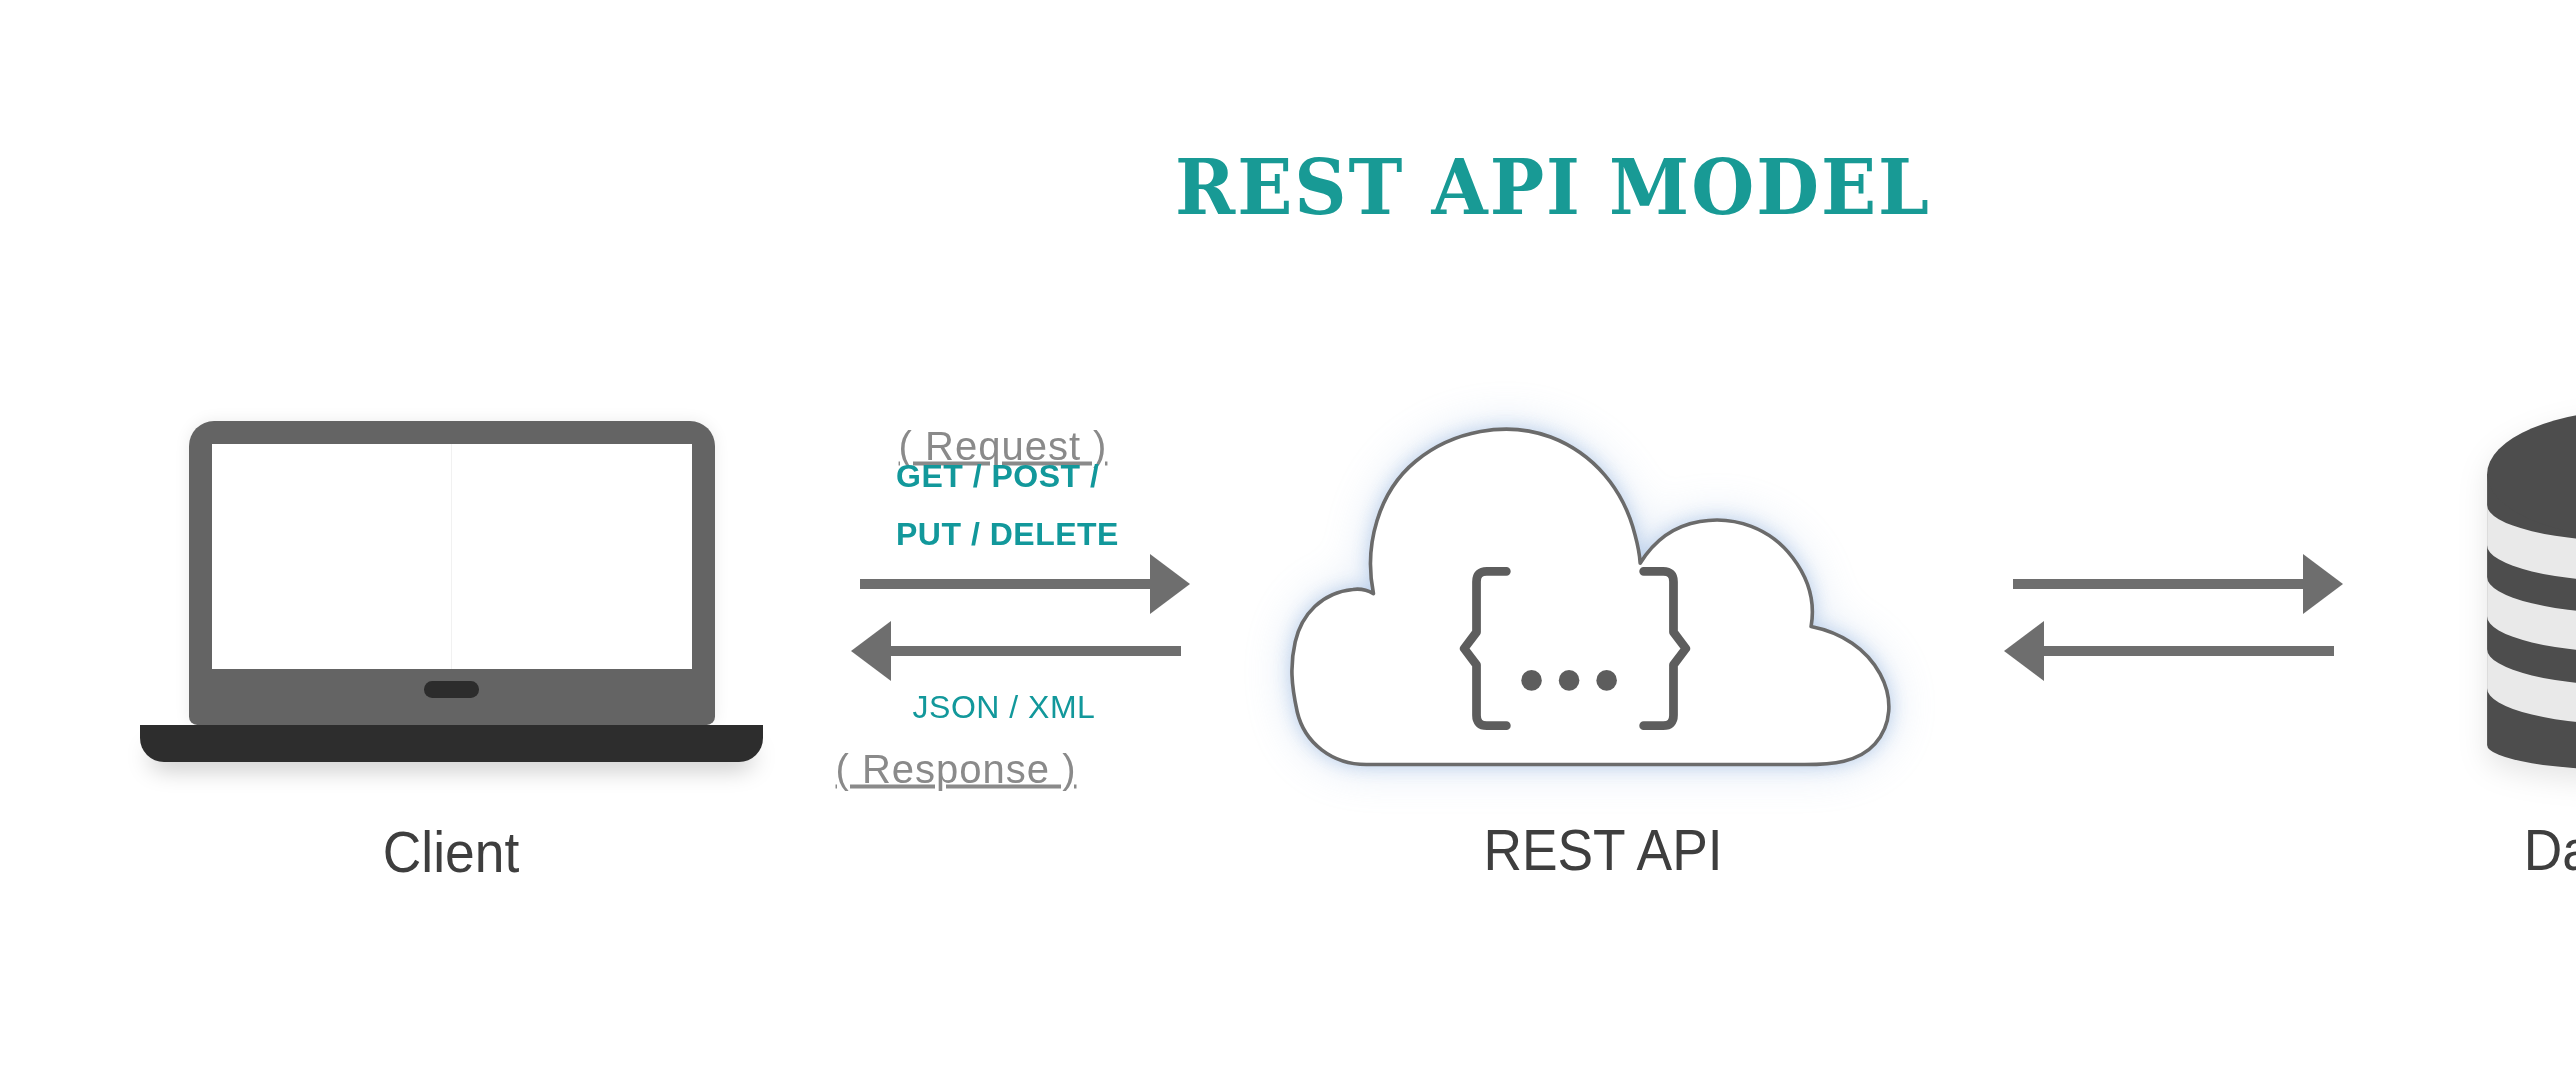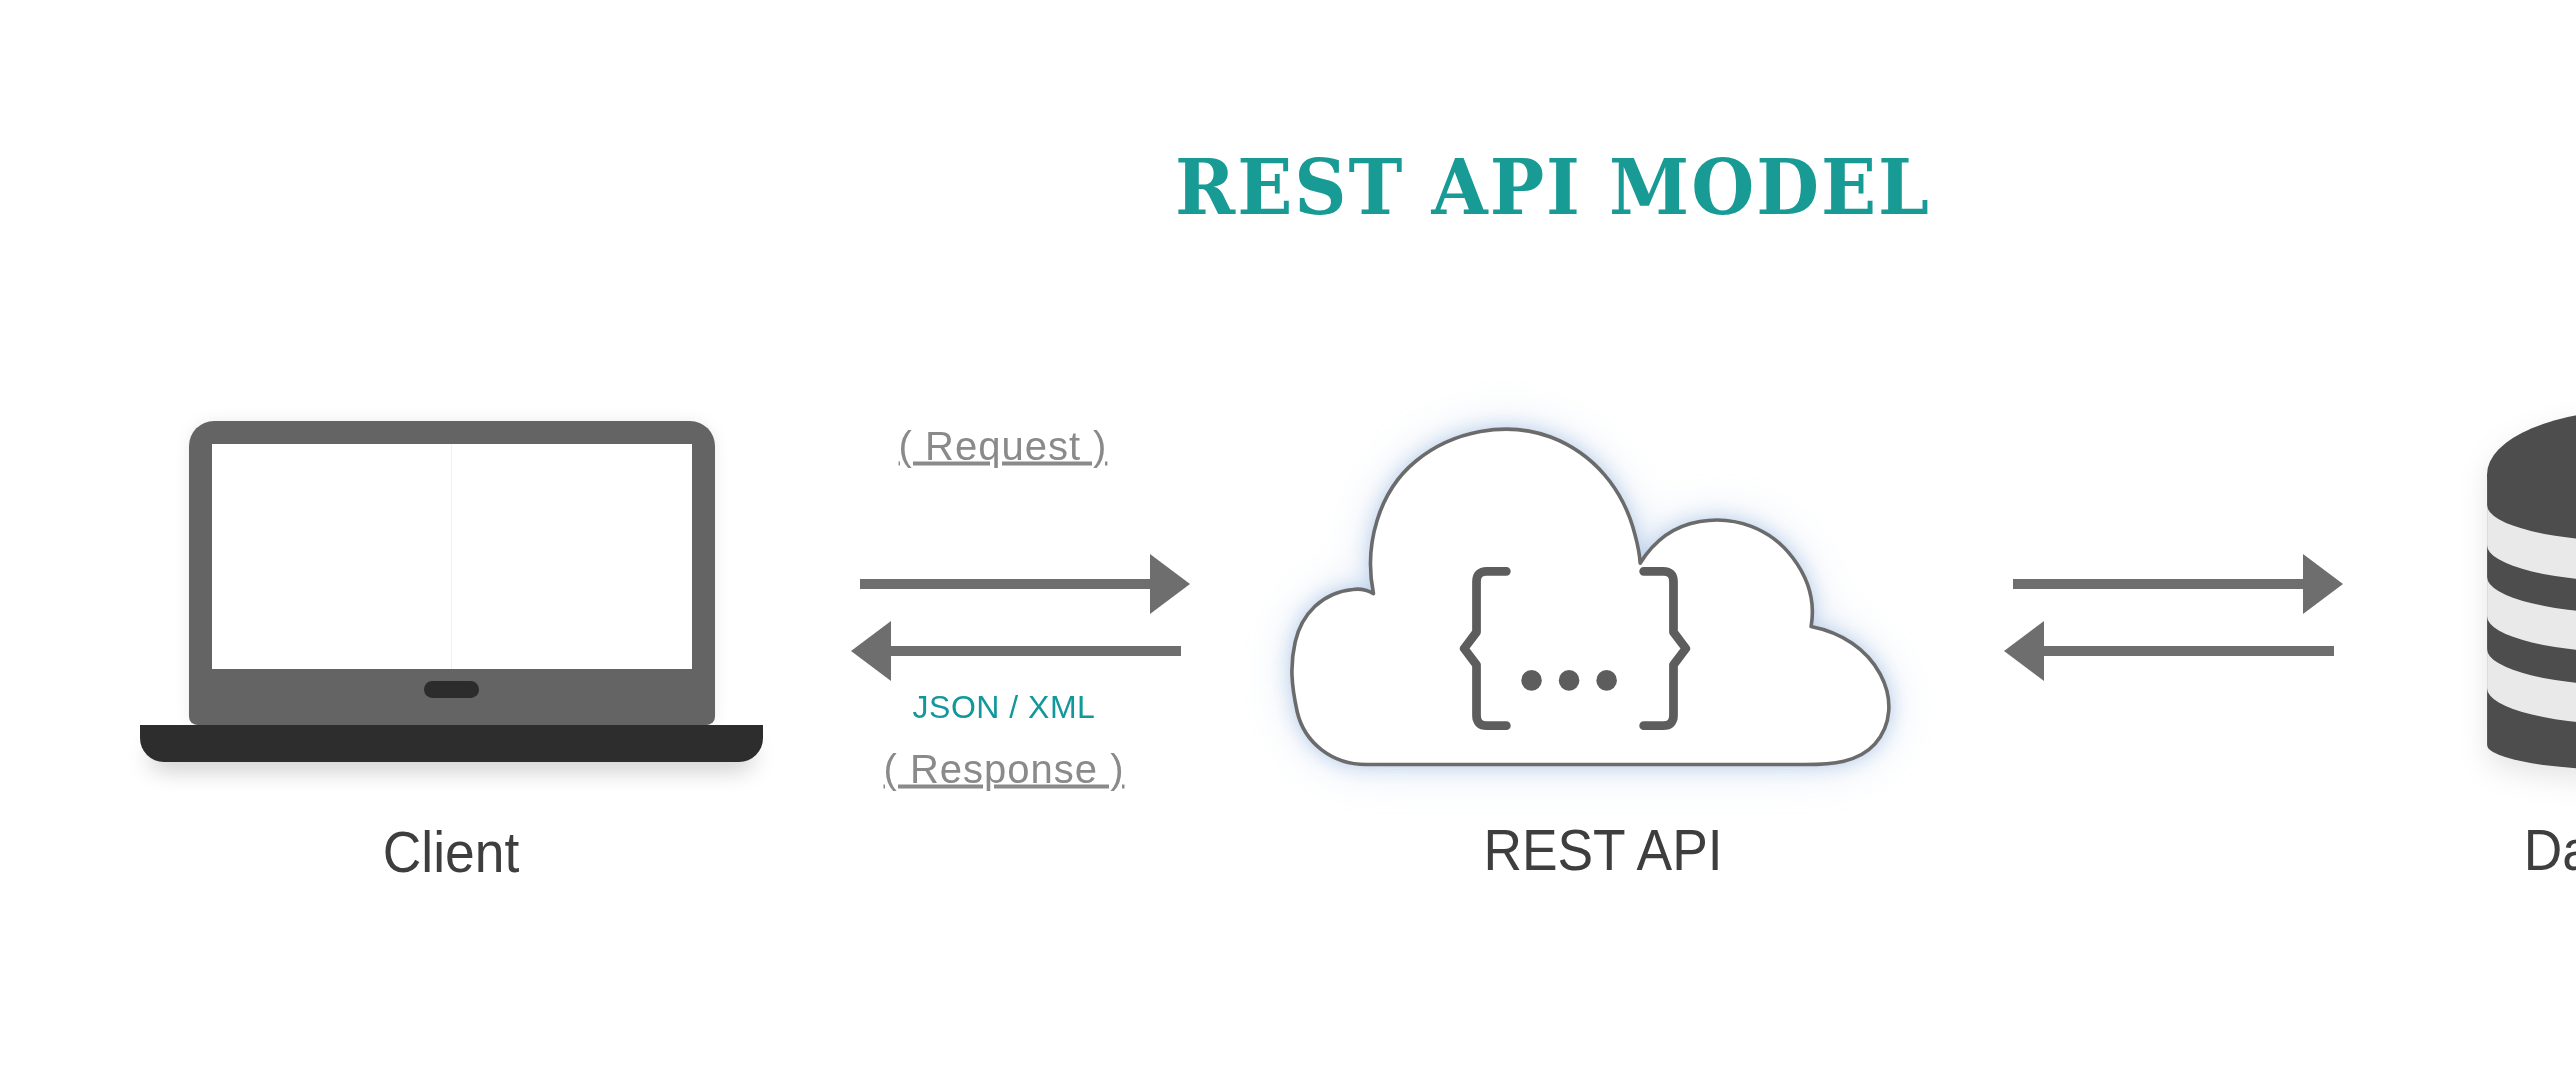--- a/index.html
+++ b/index.html
@@ -110,32 +110,36 @@
   <div class="laptop">
     <div class="bezel"></div>
     <div class="screen"></div>
     <div class="seam"></div>
     <div class="notch"></div>
     <div class="base"></div>
   </div>
   <div class="ctext node-label" style="left:451px;top:851px;">Client</div>
 
   <div class="ctext caption" style="left:1003px;top:446px;">( Request )</div>
+  <div class="methods">
+    <div>GET / POST /</div>
+    <div>PUT / DELETE</div>
+  </div>
 
   <div class="arrow right" style="left:860px;top:554px;">
     <div class="shaft"></div>
     <div class="head"></div>
   </div>
   <div class="arrow left" style="left:851px;top:621px;">
     <div class="shaft"></div>
     <div class="head"></div>
   </div>
 
   <div class="ctext teal" style="left:1004px;top:707px;">JSON / XML</div>
-  <div class="ctext caption" style="left:1004px;top:769px;">( Response )</div>
+  <div class="ctext caption" style="left:956px;top:769px;">( Response )</div>
 
   <svg class="cloud-svg" viewBox="0 0 1245 698">
     <path d="M 152,686
              C 86,686 32,644 18,584
              C 6,530 4,492 14,448
              C 26,394 66,352 126,346
              C 141,344 154,347 166,354
              C 147,260 176,156 248,97
              C 320,38 424,18 510,50
              C 594,82 652,152 674,240

